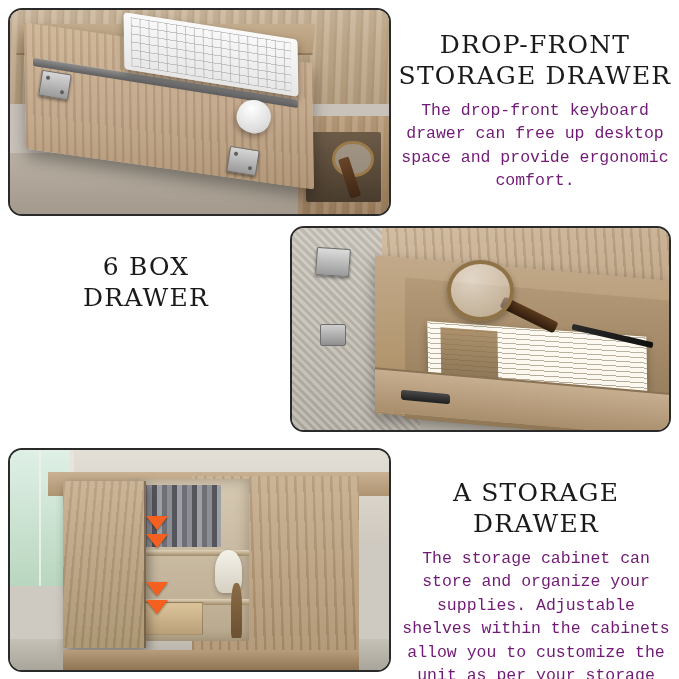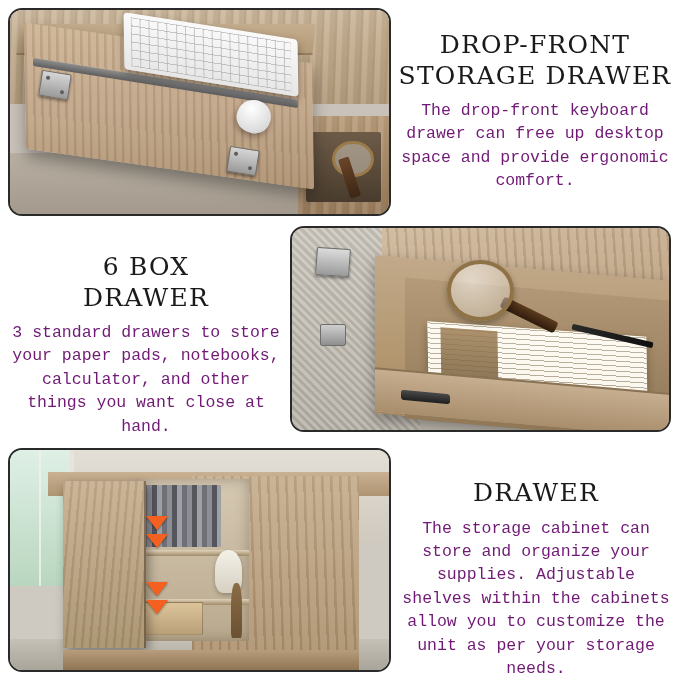--- a/index.html
+++ b/index.html
@@ -404,21 +404,20 @@
       <div class="bd-hinge"></div>
       <div class="bd-hinge2"></div>
     </div>
   </div>
 
   <div class="textblock" id="text-boxdrawers">
     <div class="tb-title">
       <div>6 BOX</div>
       <div>DRAWER</div>
     </div>
-    <div class="tb-body">3 standard drawers to store your paper pads, notebooks, calculator, and other things you want close at hand.</div>
   </div>
 
   <div class="panel" id="panel-cabinet">
     <div class="cb-scene">
       <div class="cb-wall"></div>
       <div class="cb-window">
         <div class="cb-window-frame"></div>
       </div>
       <div class="cb-floor"></div>
       <div class="cb-desk-top"></div>
@@ -439,18 +438,19 @@
       <div class="cb-arrow" id="cb-arrow-1"></div>
       <div class="cb-arrow" id="cb-arrow-2"></div>
       <div class="cb-arrow" id="cb-arrow-3"></div>
       <div class="cb-arrow" id="cb-arrow-4"></div>
       <div class="cb-base"></div>
     </div>
   </div>
 
   <div class="textblock" id="text-cabinet">
     <div class="tb-title">
+      <div>A STORAGE</div>
       <div>DRAWER</div>
     </div>
     <div class="tb-body">The storage cabinet can store and organize your supplies. Adjustable shelves within the cabinets allow you to customize the unit as per your storage needs.</div>
   </div>
 
 </div>
 
 </body></html>

